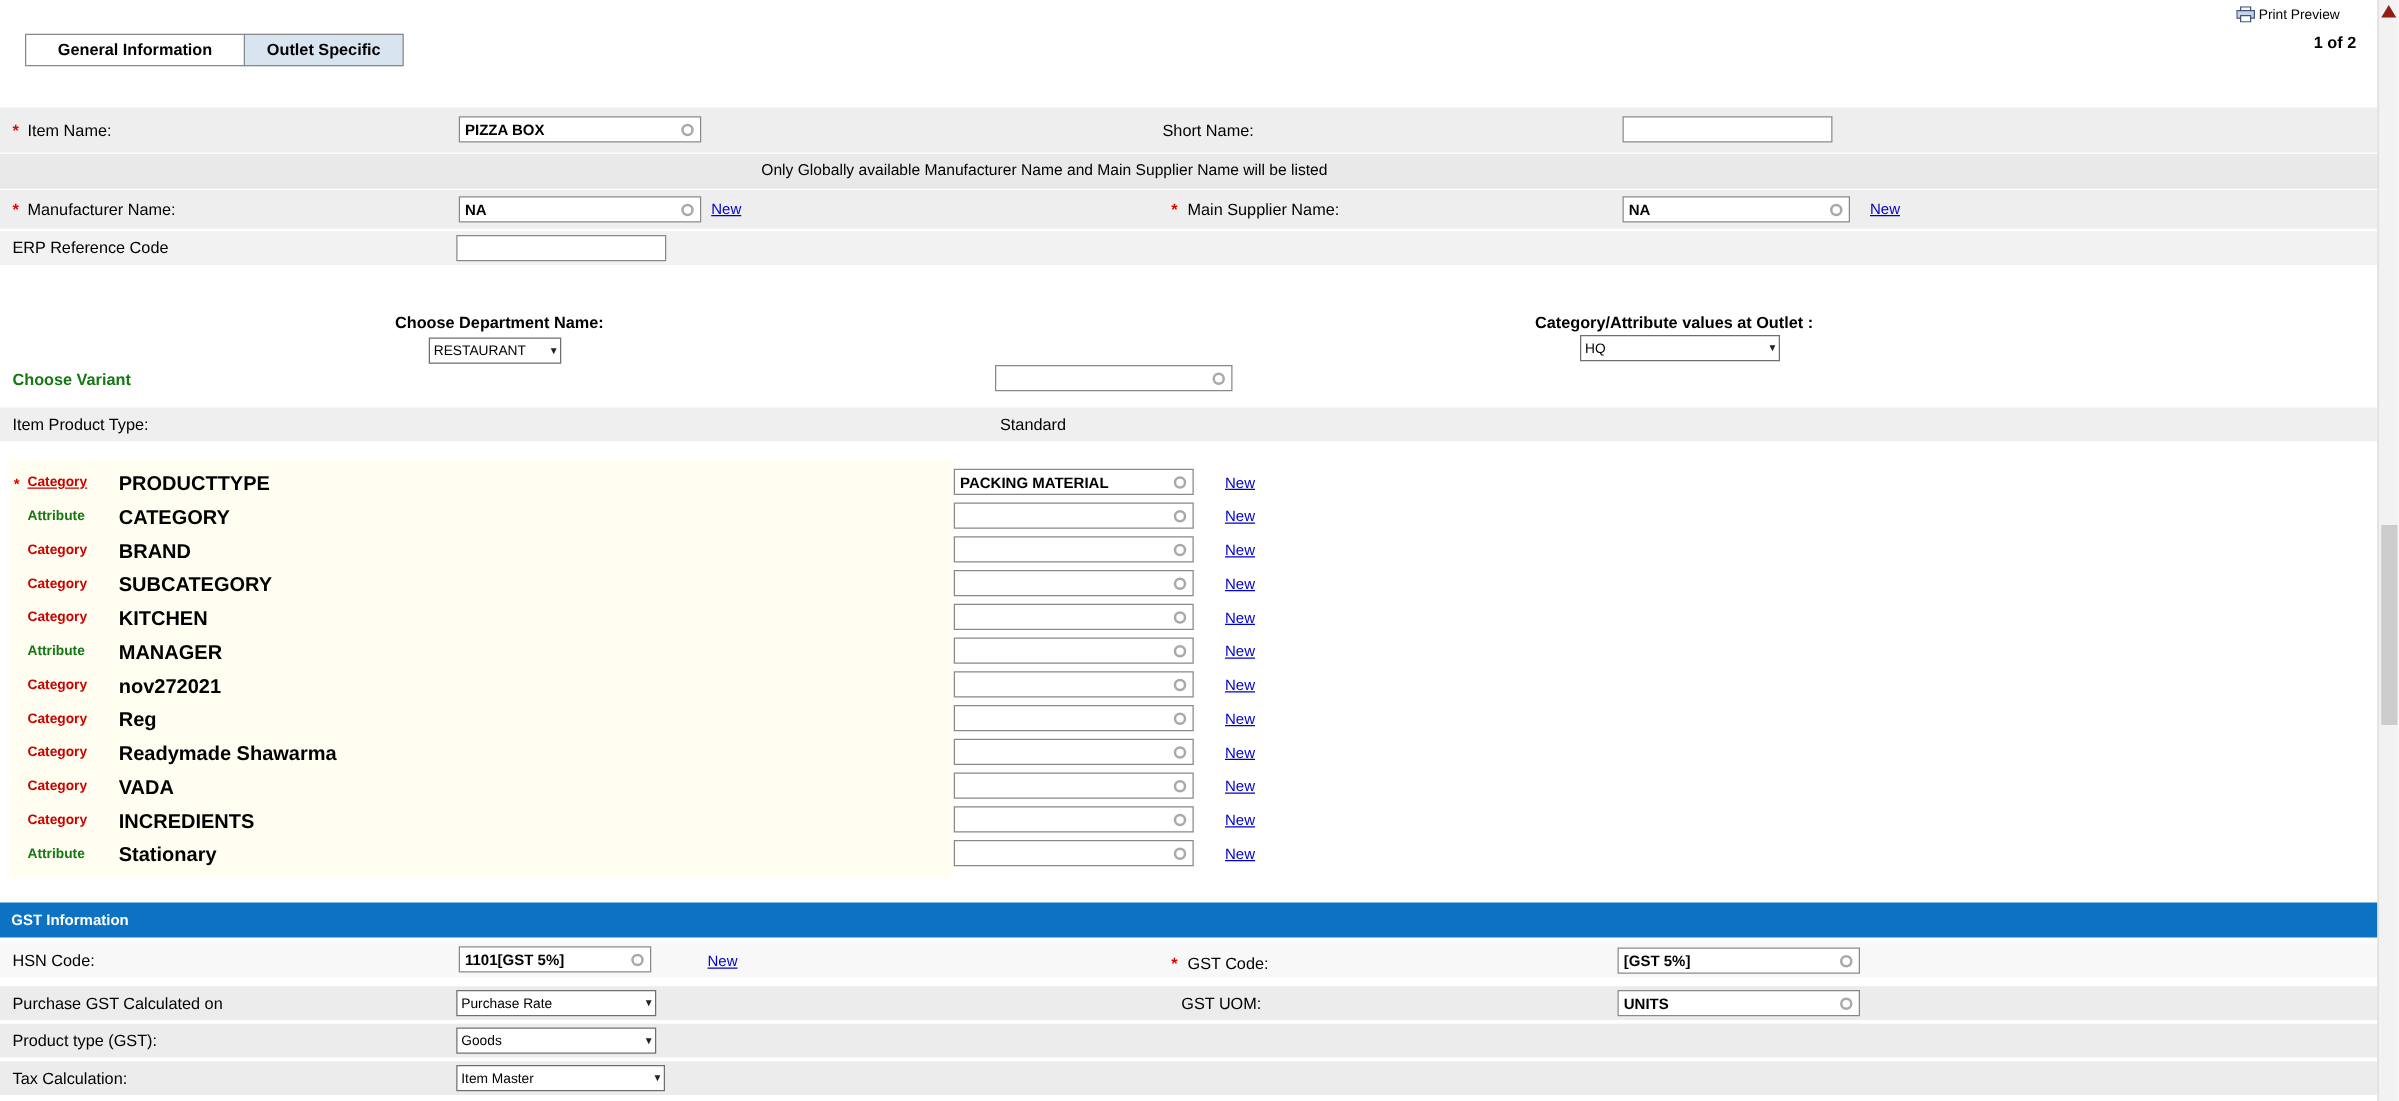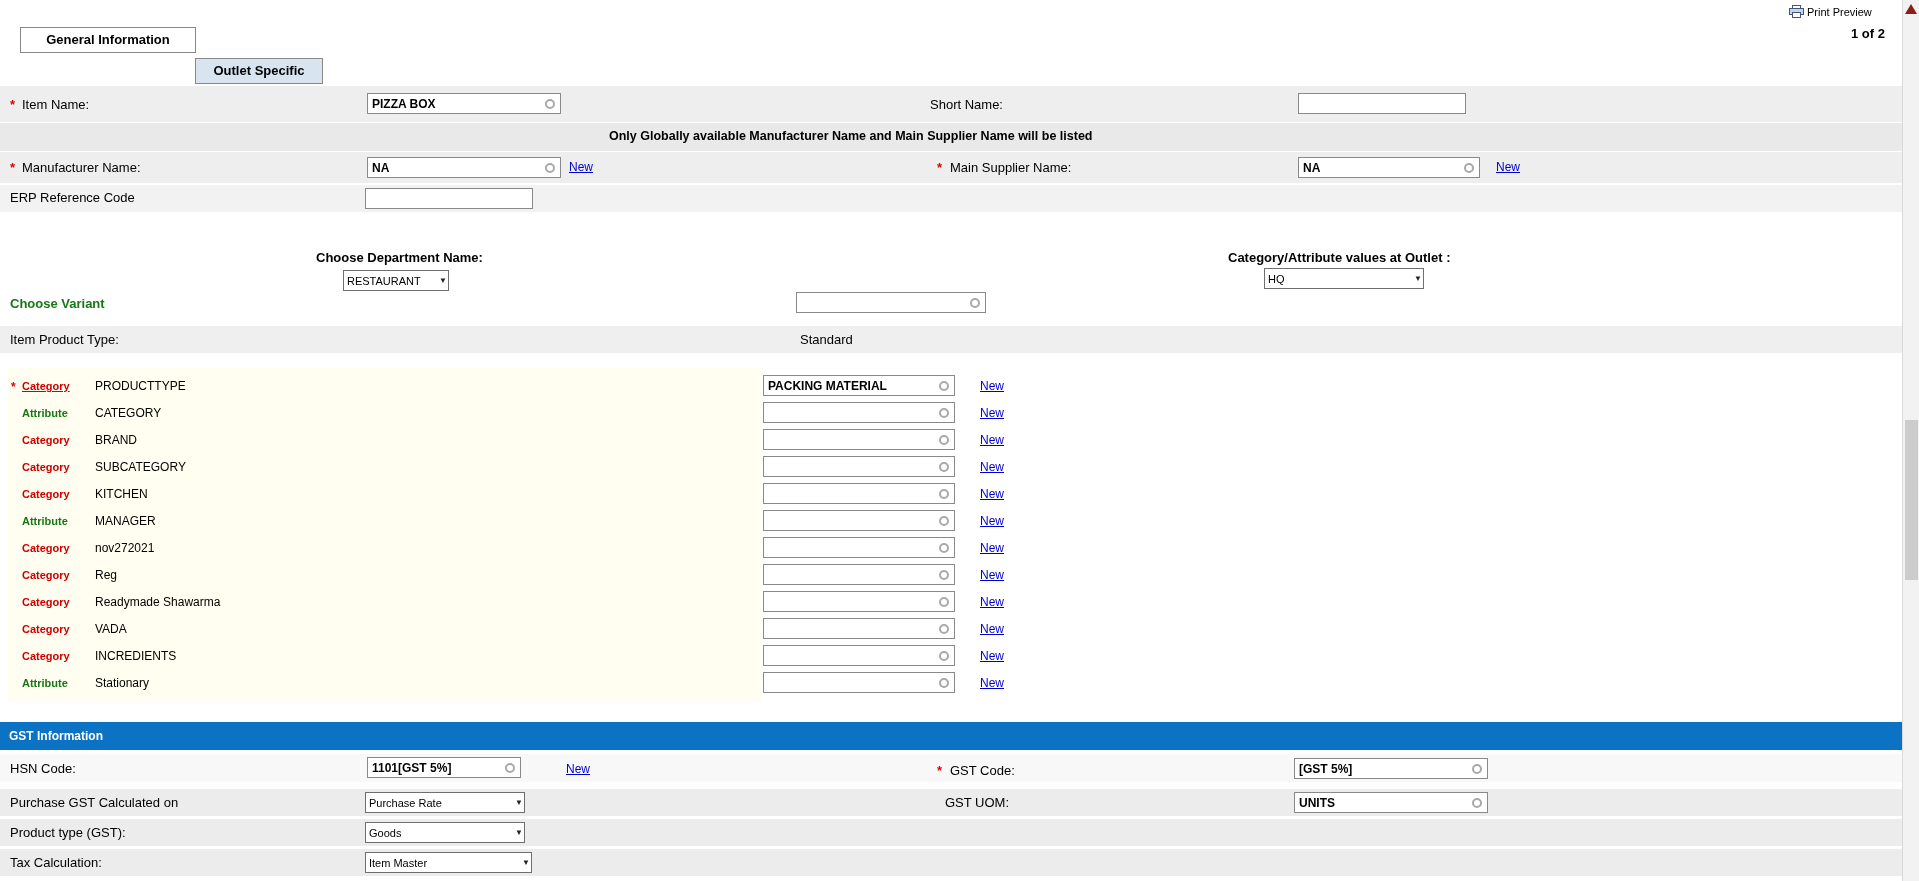--- a/index.html
+++ b/index.html
@@ -23,22 +23,22 @@
   .page-ind{position:absolute;top:26px;left:1851px;font-size:13px;font-weight:bold;}
   .ddl-wrap{position:absolute;height:21px;}
   .ddl-wrap select{appearance:none;-webkit-appearance:none;width:100%;height:100%;border:1px solid #6f6f6f;border-radius:0;background:#fff;font-family:"Liberation Sans",sans-serif;font-size:11px;padding:0 15px 0 3px;outline:0;}
   .ddl-arrow{position:absolute;right:2px;top:0;height:100%;display:flex;align-items:center;font-size:8px;color:#222;pointer-events:none;}
   .cat-panel{position:absolute;left:8px;top:368px;width:754px;height:334px;background:#fffef0;}
   .cat-row{position:absolute;left:0;width:1060px;height:27px;}
   .kind{position:absolute;font-size:11px;font-weight:bold;}
   .kind-cat{color:var(--category-label,#cc0000);}
   .kind-attr{color:var(--attribute-label,#157815);}
   .kind-link{text-decoration:underline;cursor:pointer;}
-  .cname{position:absolute;font-size:12px;font-weight:normal;}
-  .info-text{position:absolute;left:609px;top:6px;font-size:12.5px;font-weight:bold;}
+  .cname{position:absolute;font-size:16px;font-weight:bold;}
+  .info-text{position:absolute;left:609px;top:6px;font-size:12.5px;font-weight:normal;}
   .variant-label{position:absolute;left:10px;top:296px;font-size:13px;font-weight:bold;color:var(--attribute-label,#157815);}
   .scrollbar{position:absolute;top:0;right:0;width:17px;height:881px;background:#f2f2f2;border-left:1px solid #d9d9d9;}
   .sb-up{position:absolute;top:4px;left:2px;width:0;height:0;border-left:6px solid transparent;border-right:6px solid transparent;border-bottom:10px solid #8e1f17;}
   .sb-thumb{position:absolute;left:2px;top:420px;width:13px;height:160px;background:#cccccc;}
 </style>
 </head>
 <body>
 
 <div class="screen">
 
@@ -46,21 +46,21 @@
     <svg width="15" height="13" viewBox="0 0 15 13">
       <rect x="3.5" y="0.5" width="8" height="3" fill="#ffffff" stroke="#44547a"></rect>
       <rect x="0.5" y="3.5" width="14" height="6" fill="#c7d3e8" stroke="#44547a"></rect>
       <rect x="3.5" y="7.5" width="8" height="5" fill="#ffffff" stroke="#44547a"></rect>
     </svg>
     <span>Print Preview</span>
   </span>
   <div class="page-ind">1 of 2</div>
 
   <div class="tab tab-active" style="left:20px;width:176px;">General Information</div>
-  <div class="tab tab-inactive" style="left:195px;width:128px;margin-top:31px;">Outlet Specific</div>
+  <div class="tab tab-inactive" style="left:195px;width:128px;">Outlet Specific</div>
 
 
   <div class="band" style="top:86px;height:36px;background:#eeeeee;">
     <span class="req" style="left:10px;top:11px;">*</span>
     <span class="flabel" style="left:22px;top:11px;">Item Name:</span>
     <span class="sbox" style="left:367px;top:7px;width:194px;">
       <input value="PIZZA BOX" style="">
       <i class="mag"></i>
     </span>
     <span class="flabel" style="left:930px;top:11px;">Short Name:</span>

